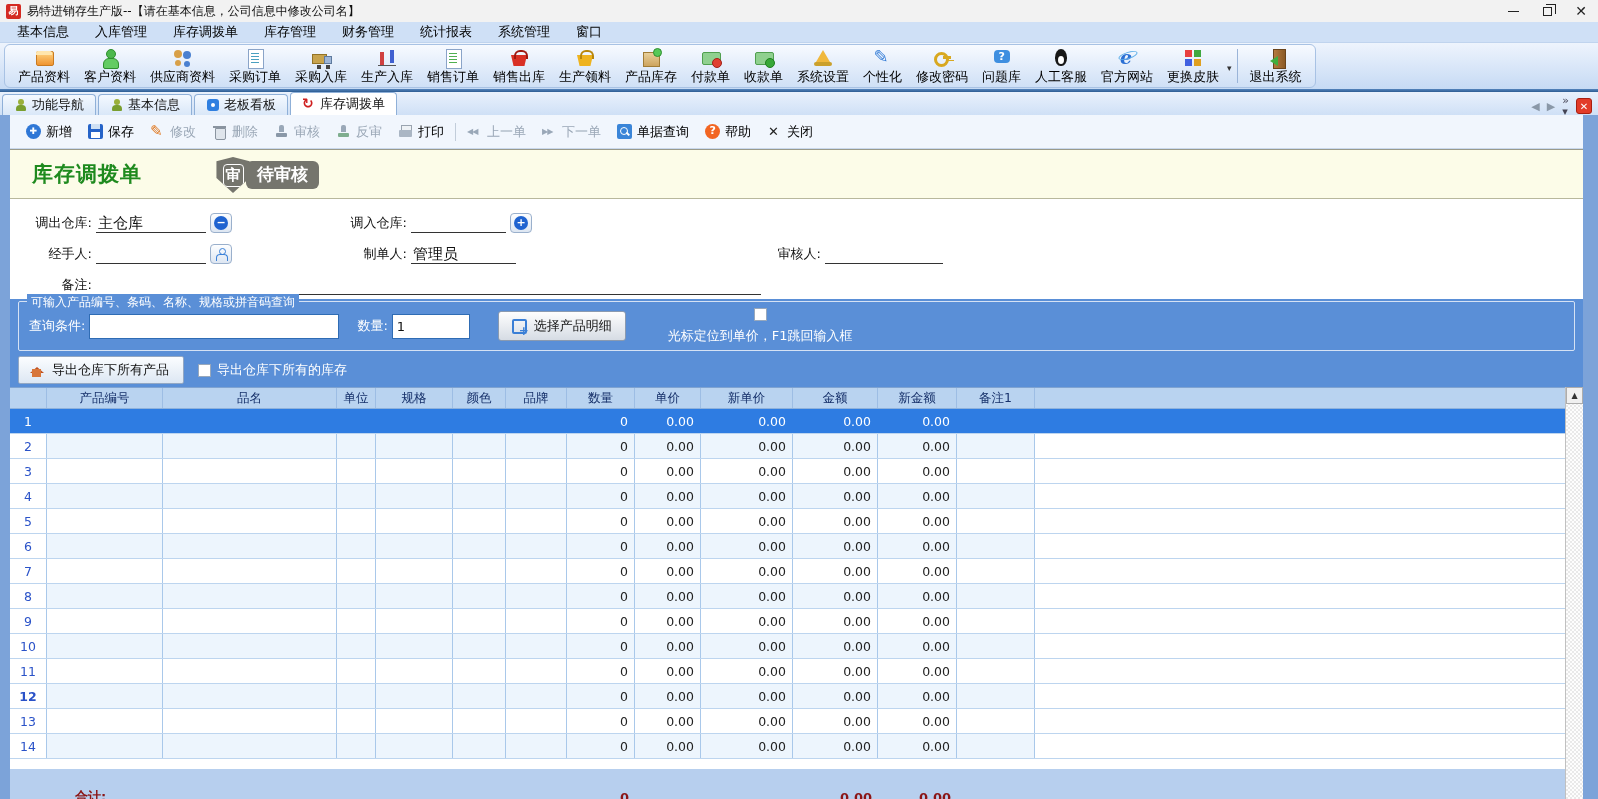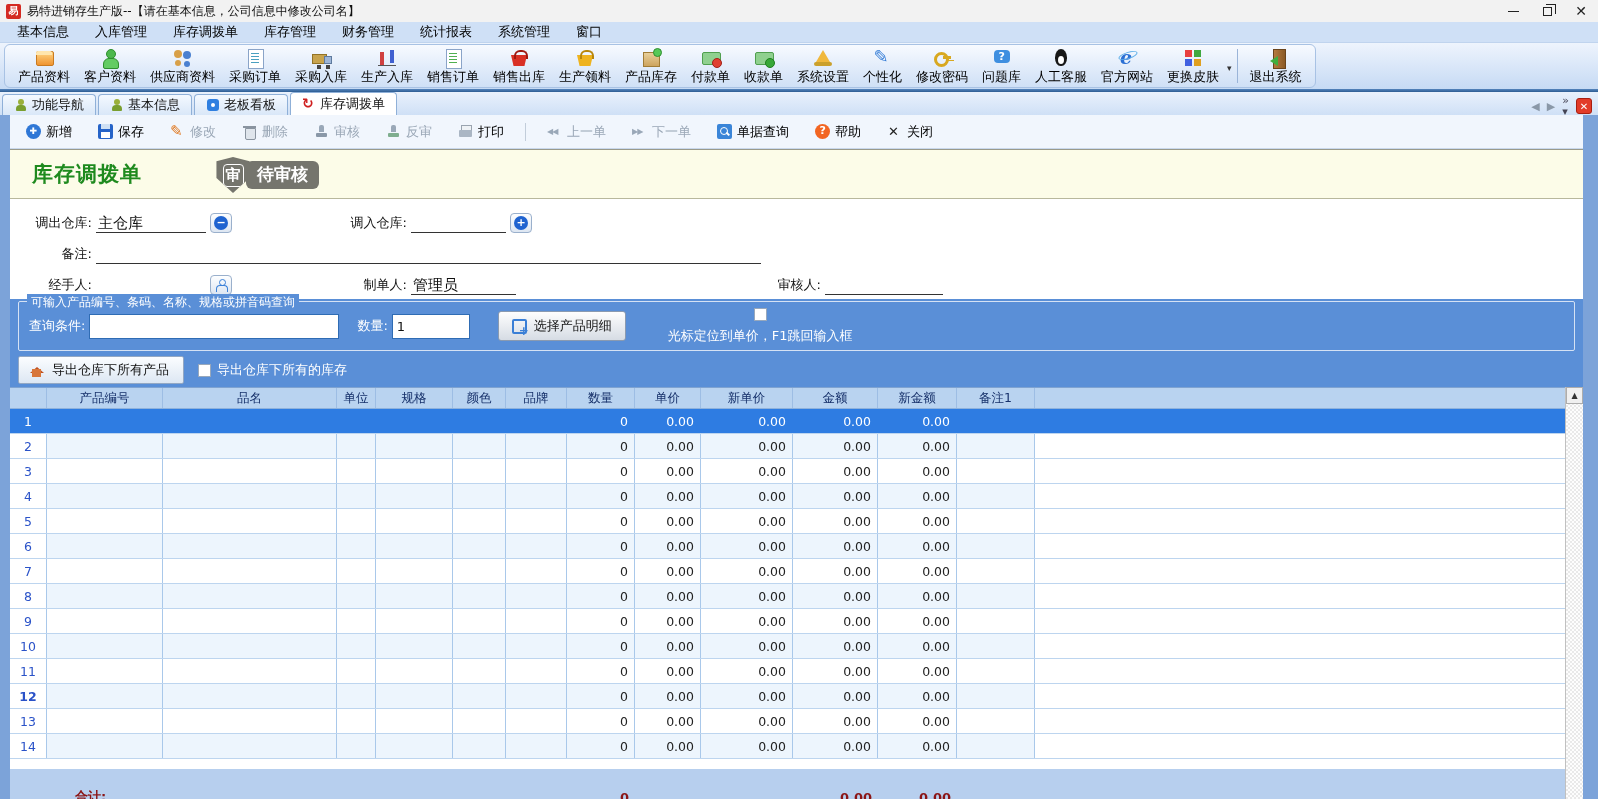--- a/index.html
+++ b/index.html
@@ -88,21 +88,21 @@
   .tab-ctrls { position:absolute; right:6px; top:3px; display:flex; align-items:center; gap:7px; }
   .arrow-btn { color:#8a98a8; font-size:11px; line-height:1; cursor:default; }
   .more-btn { color:#445; font-size:11px; line-height:1; }
   .tab-close { width:16px; height:16px; background:#e23b28; border:1px solid #a81f10; border-radius:3px; color:#fff;
     font-size:10px; font-weight:bold; display:flex; align-items:center; justify-content:center; }
 
   
   .content { height:710px; border-left:10px solid #7ca3d9; border-right:15px solid #7ca3d9; background:#fff; display:flex; flex-direction:column; }
 
   
-  .actionbar { height:34px; background:#f1f6fd; border-bottom:1px solid #c9d8ec; display:flex; align-items:center; padding-left:8px; gap:10px;text-align:right; }
+  .actionbar { height:34px; background:#f1f6fd; border-bottom:1px solid #c9d8ec; display:flex; align-items:center; padding-left:8px; gap:0;text-align:right; }
   .abtn { display:flex; align-items:center; gap:5px; padding:0 8px; font-size:13px; color:#000; cursor:default; white-space:nowrap; }
   .abtn.disabled { color:#9aa7b6; }
   .asep { width:1px; height:18px; background:#c2cdda; margin:0 3px; }
   .ai { width:15px; height:15px; position:relative; display:inline-block; }
   .ai::before,.ai::after { content:""; position:absolute; }
   .ai[data-icon="add"] { border-radius:50%; background:#2f77d6; }
   .ai[data-icon="add"]::before { content:"✚"; color:#fff; font-size:9px; left:3.5px; top:1.5px; }
   .ai[data-icon="save"] { background:#2563c8; border-radius:2px; }
   .ai[data-icon="save"]::before { left:3px; top:0; width:9px; height:5px; background:#cfe0f4; }
   .ai[data-icon="save"]::after { left:3px; top:8px; width:9px; height:6px; background:#fff; }
@@ -452,33 +452,33 @@
       <span class="roundbtn">
           <span class="circ">−</span>
         </span>
       <span class="flabel" style="width:115px; margin-left:60px;">调入仓库:</span>
       <span class="fline" style="width:95px; margin-left:4px;"></span>
       <span class="roundbtn">
           <span class="circ">+</span>
         </span>
     </div>
     <div class="frow">
-      <span class="flabel" style="width:82px;">备注:</span>
-      <span class="fline" style="width:665px; margin-left:4px;"></span>
-    </div>
-    <div class="frow">
       <span class="flabel" style="width:82px;">经手人:</span>
       <span class="fline" style="width:110px; margin-left:4px;"></span>
       <span class="roundbtn">
           <span class="person-ico"></span>
         </span>
       <span class="flabel" style="width:115px; margin-left:60px;">制单人:</span>
       <span class="fline" style="width:105px; margin-left:4px;">管理员</span>
       <span class="flabel" style="width:120px; margin-left:185px;">审核人:</span>
       <span class="fline" style="width:118px; margin-left:4px;"></span>
+    </div>
+    <div class="frow">
+      <span class="flabel" style="width:82px;">备注:</span>
+      <span class="fline" style="width:665px; margin-left:4px;"></span>
     </div>
   </div>
 
   <div class="bluepanel">
     <div class="qfieldset">
       <span class="qlegend">可输入产品编号、条码、名称、规格或拼音码查询</span>
       <span class="qlabel">查询条件:</span>
       <span class="qinput" style="width:250px;"></span>
       <span class="qlabel" style="margin-left:18px;">数量:</span>
       <span class="qinput" style="width:78px;">1</span>

